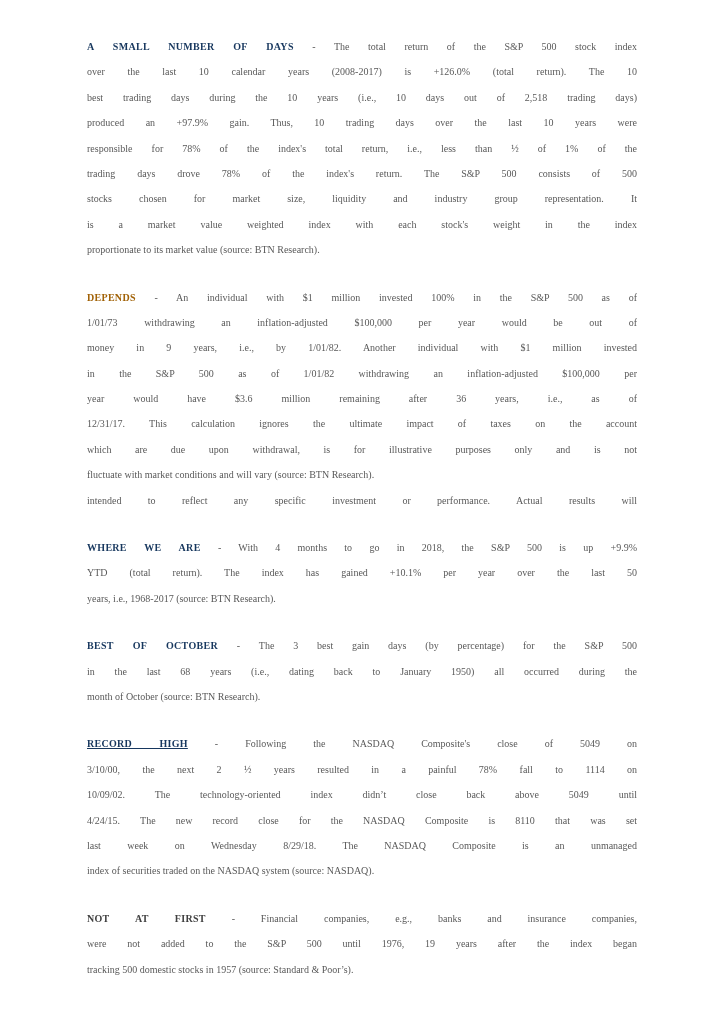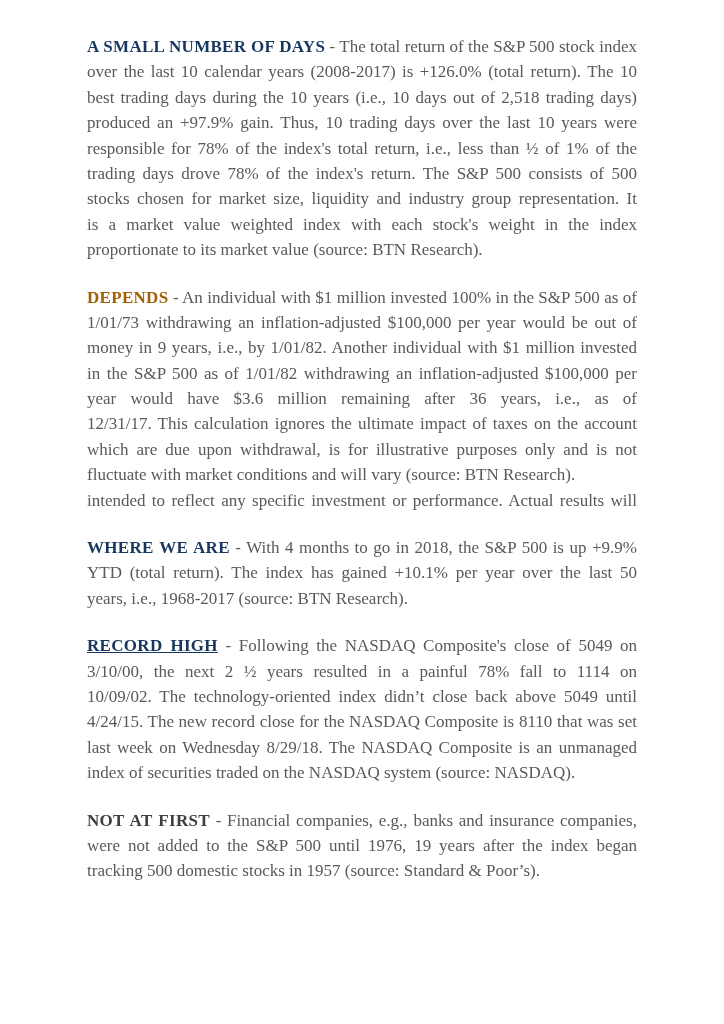--- a/index.html
+++ b/index.html
@@ -11,21 +11,21 @@
     width: 724px;
     height: 1024px;
     overflow: hidden;
   }
   #document-page {
     box-sizing: border-box;
     width: 724px;
     height: 1024px;
     padding: 34px 87px 0 87px;
     font-family: "Liberation Serif", "DejaVu Serif", serif;
-    font-size: 17px;
+    font-size: 10px;
     color: #595959;
     background: #ffffff;
   }
   .paragraph {
     margin: 0 0 22px 0;
   }
   .line {
     line-height: 25.4px;
     height: 25.4px;
     overflow: hidden;
@@ -67,20 +67,25 @@
       <div class="line">which are due upon withdrawal, is for illustrative purposes only and is not</div>
       <div class="line last">fluctuate with market conditions and will vary (source: BTN Research).</div>
       <div class="line">intended to reflect any specific investment or performance.  Actual results will</div>
     </div>
     <div class="paragraph">
       <div class="line"><span class="heading" style="color: rgb(23, 55, 94);">WHERE WE ARE</span> - With 4 months to go in 2018, the S&amp;P 500 is up +9.9%</div>
       <div class="line">YTD (total return).  The index has gained +10.1% per year over the last 50</div>
       <div class="line last">years, i.e., 1968-2017 (source: BTN Research).</div>
     </div>
     <div class="paragraph">
+      <div class="line"><span class="heading" style="color: rgb(23, 55, 94);">BEST OF OCTOBER</span> - The 3 best gain days (by percentage) for the S&amp;P 500</div>
+      <div class="line">in the last 68 years (i.e., dating back to January 1950) all occurred during the</div>
+      <div class="line last">month of October (source: BTN Research).</div>
+    </div>
+    <div class="paragraph">
       <div class="line"><span class="heading" style="color: rgb(23, 55, 94); text-decoration: underline;">RECORD HIGH</span> - Following the NASDAQ Composite's close of 5049 on</div>
       <div class="line">3/10/00, the next 2 ½ years resulted in a painful 78% fall to 1114 on</div>
       <div class="line">10/09/02.  The technology-oriented index didn’t close back above 5049 until</div>
       <div class="line">4/24/15.  The new record close for the NASDAQ Composite is 8110 that was set</div>
       <div class="line">last week on Wednesday 8/29/18.  The NASDAQ Composite is an unmanaged</div>
       <div class="line last">index of securities traded on the NASDAQ system (source: NASDAQ).</div>
     </div>
     <div class="paragraph">
       <div class="line"><span class="heading" style="color: #404040;">NOT AT FIRST</span> - Financial companies, e.g., banks and insurance companies,</div>
       <div class="line">were not added to the S&amp;P 500 until 1976, 19 years after the index began</div>

